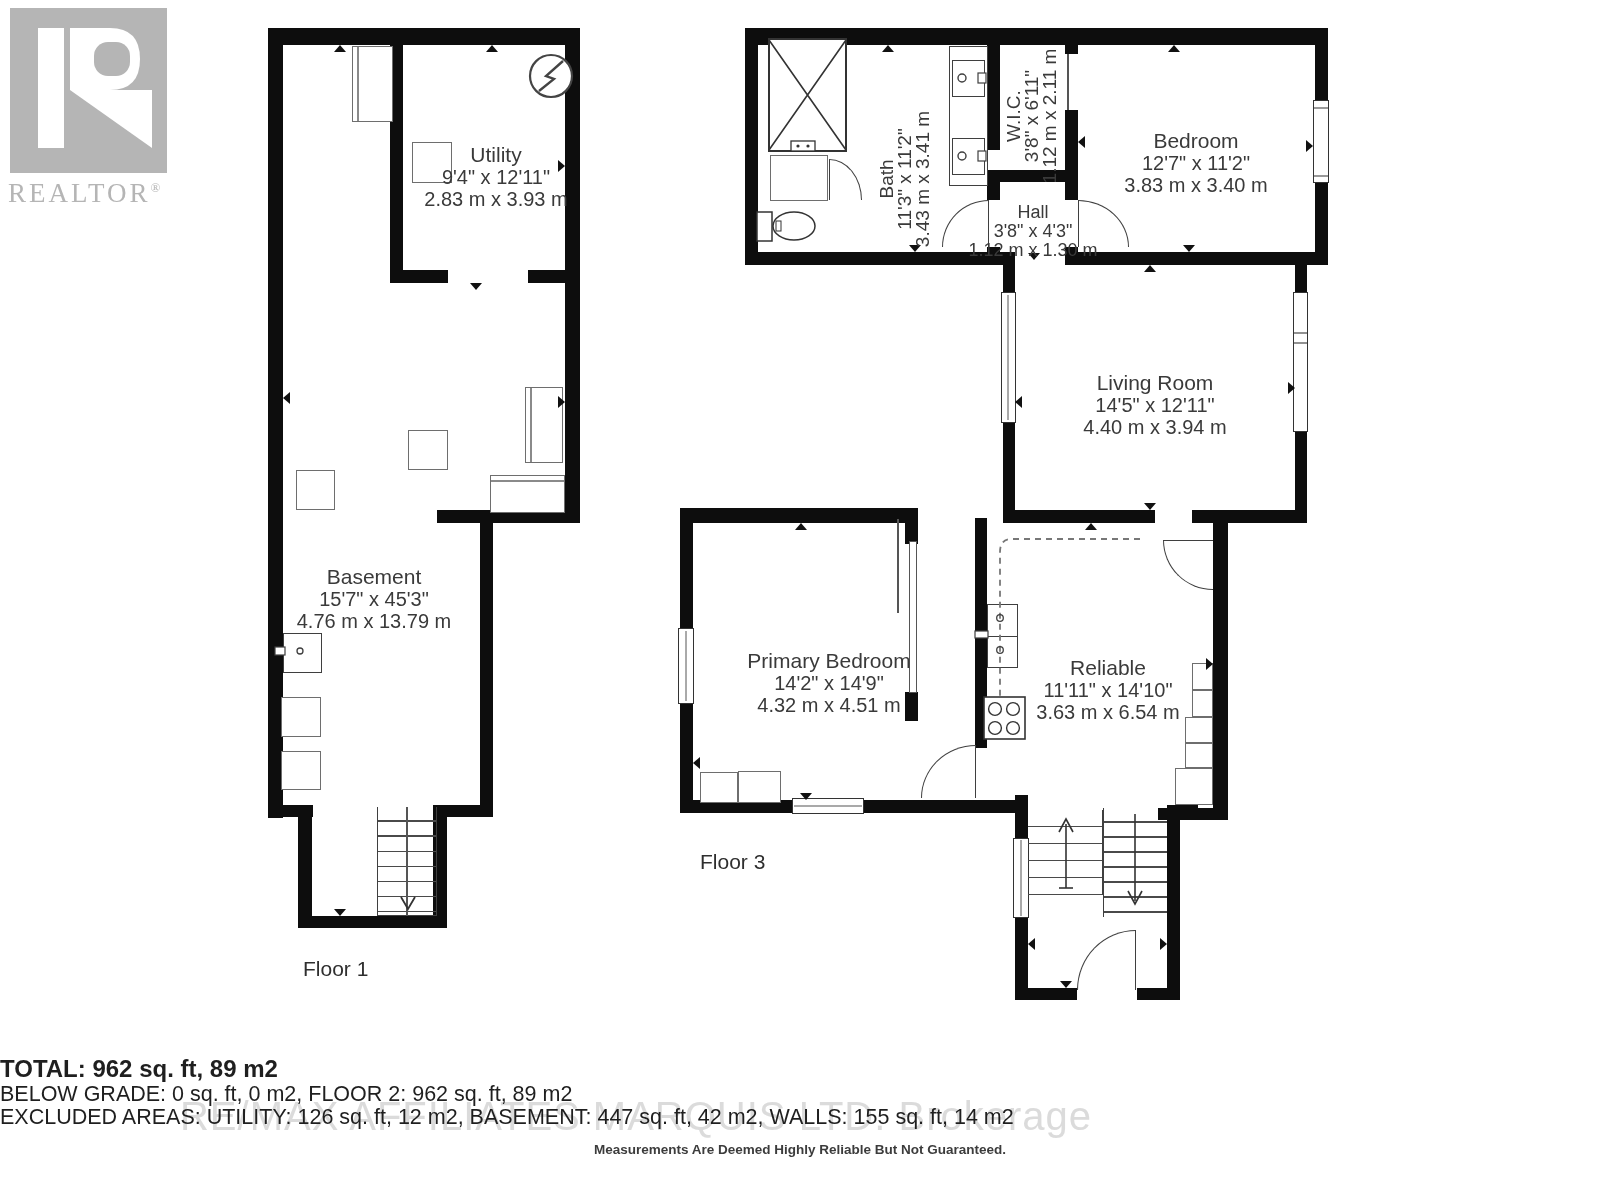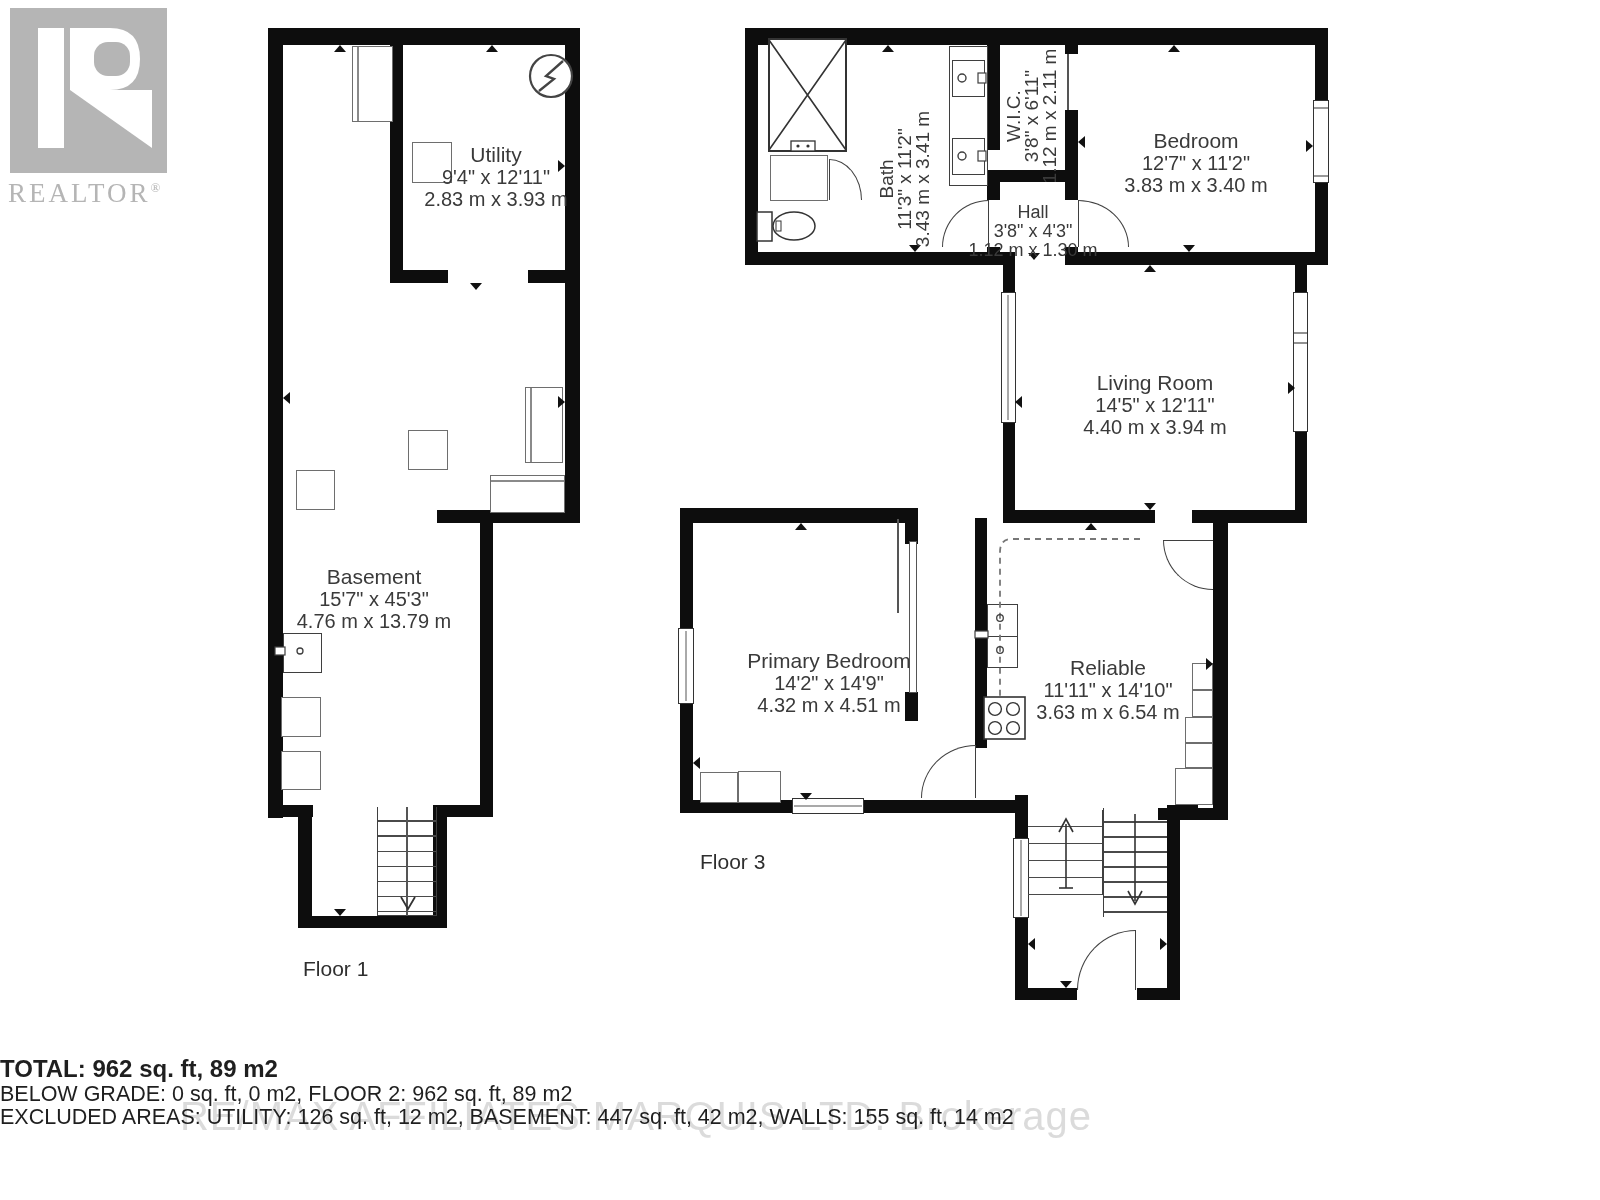--- a/index.html
+++ b/index.html
@@ -299,14 +299,15 @@
     <div class="rdim">3.63 m x 6.54 m</div>
   </div>
 
   <div class="floor-label" style="left:303px;top:957px">Floor 1</div>
   <div class="floor-label" style="left:700px;top:850px">Floor 3</div>
 
   <div id="watermark">RE/MAX AFFILIATES MARQUIS LTD.  Brokerage</div>
   <div id="sum-total" class="sumline">TOTAL: 962 sq. ft, 89 m2</div>
   <div id="sum-below" class="sumline">BELOW GRADE: 0 sq. ft, 0 m2, FLOOR 2: 962 sq. ft, 89 m2</div>
   <div id="sum-excl" class="sumline">EXCLUDED AREAS: UTILITY: 126 sq. ft, 12 m2, BASEMENT: 447 sq. ft, 42 m2, WALLS: 155 sq. ft, 14 m2</div>
+  <div id="disclaimer">Measurements Are Deemed Highly Reliable But Not Guaranteed.</div>
 
 </div>
 
 </body></html>

